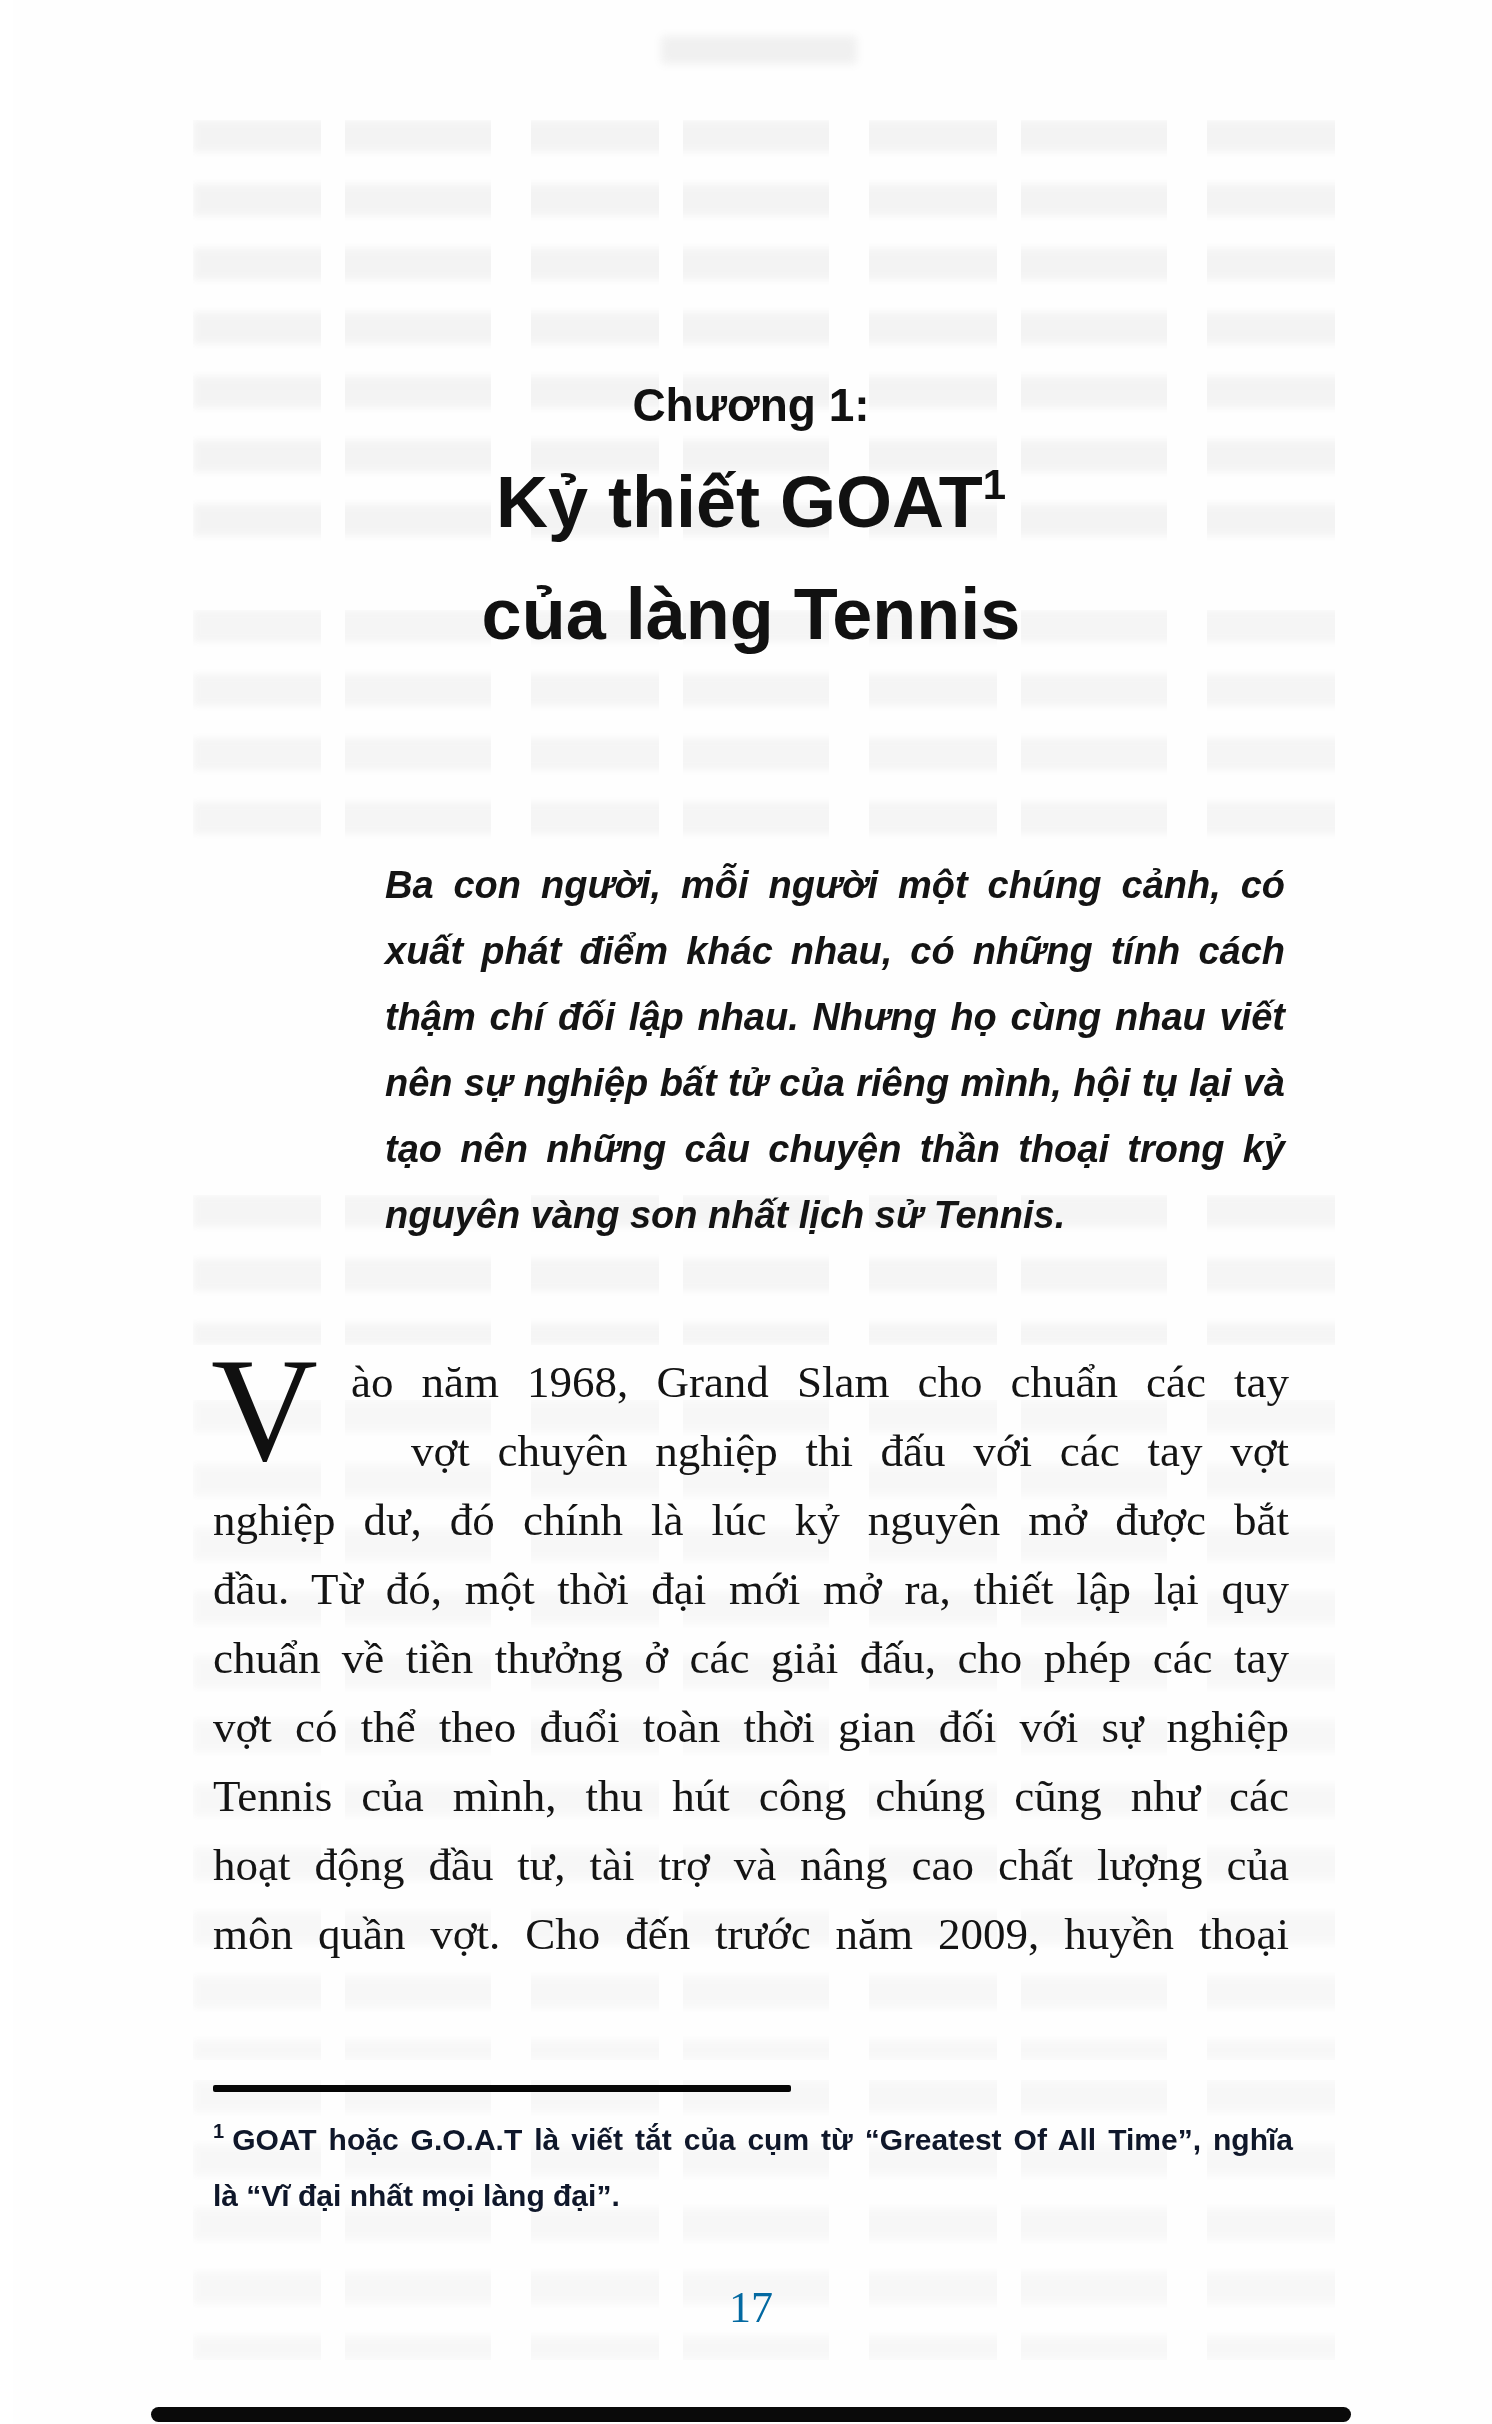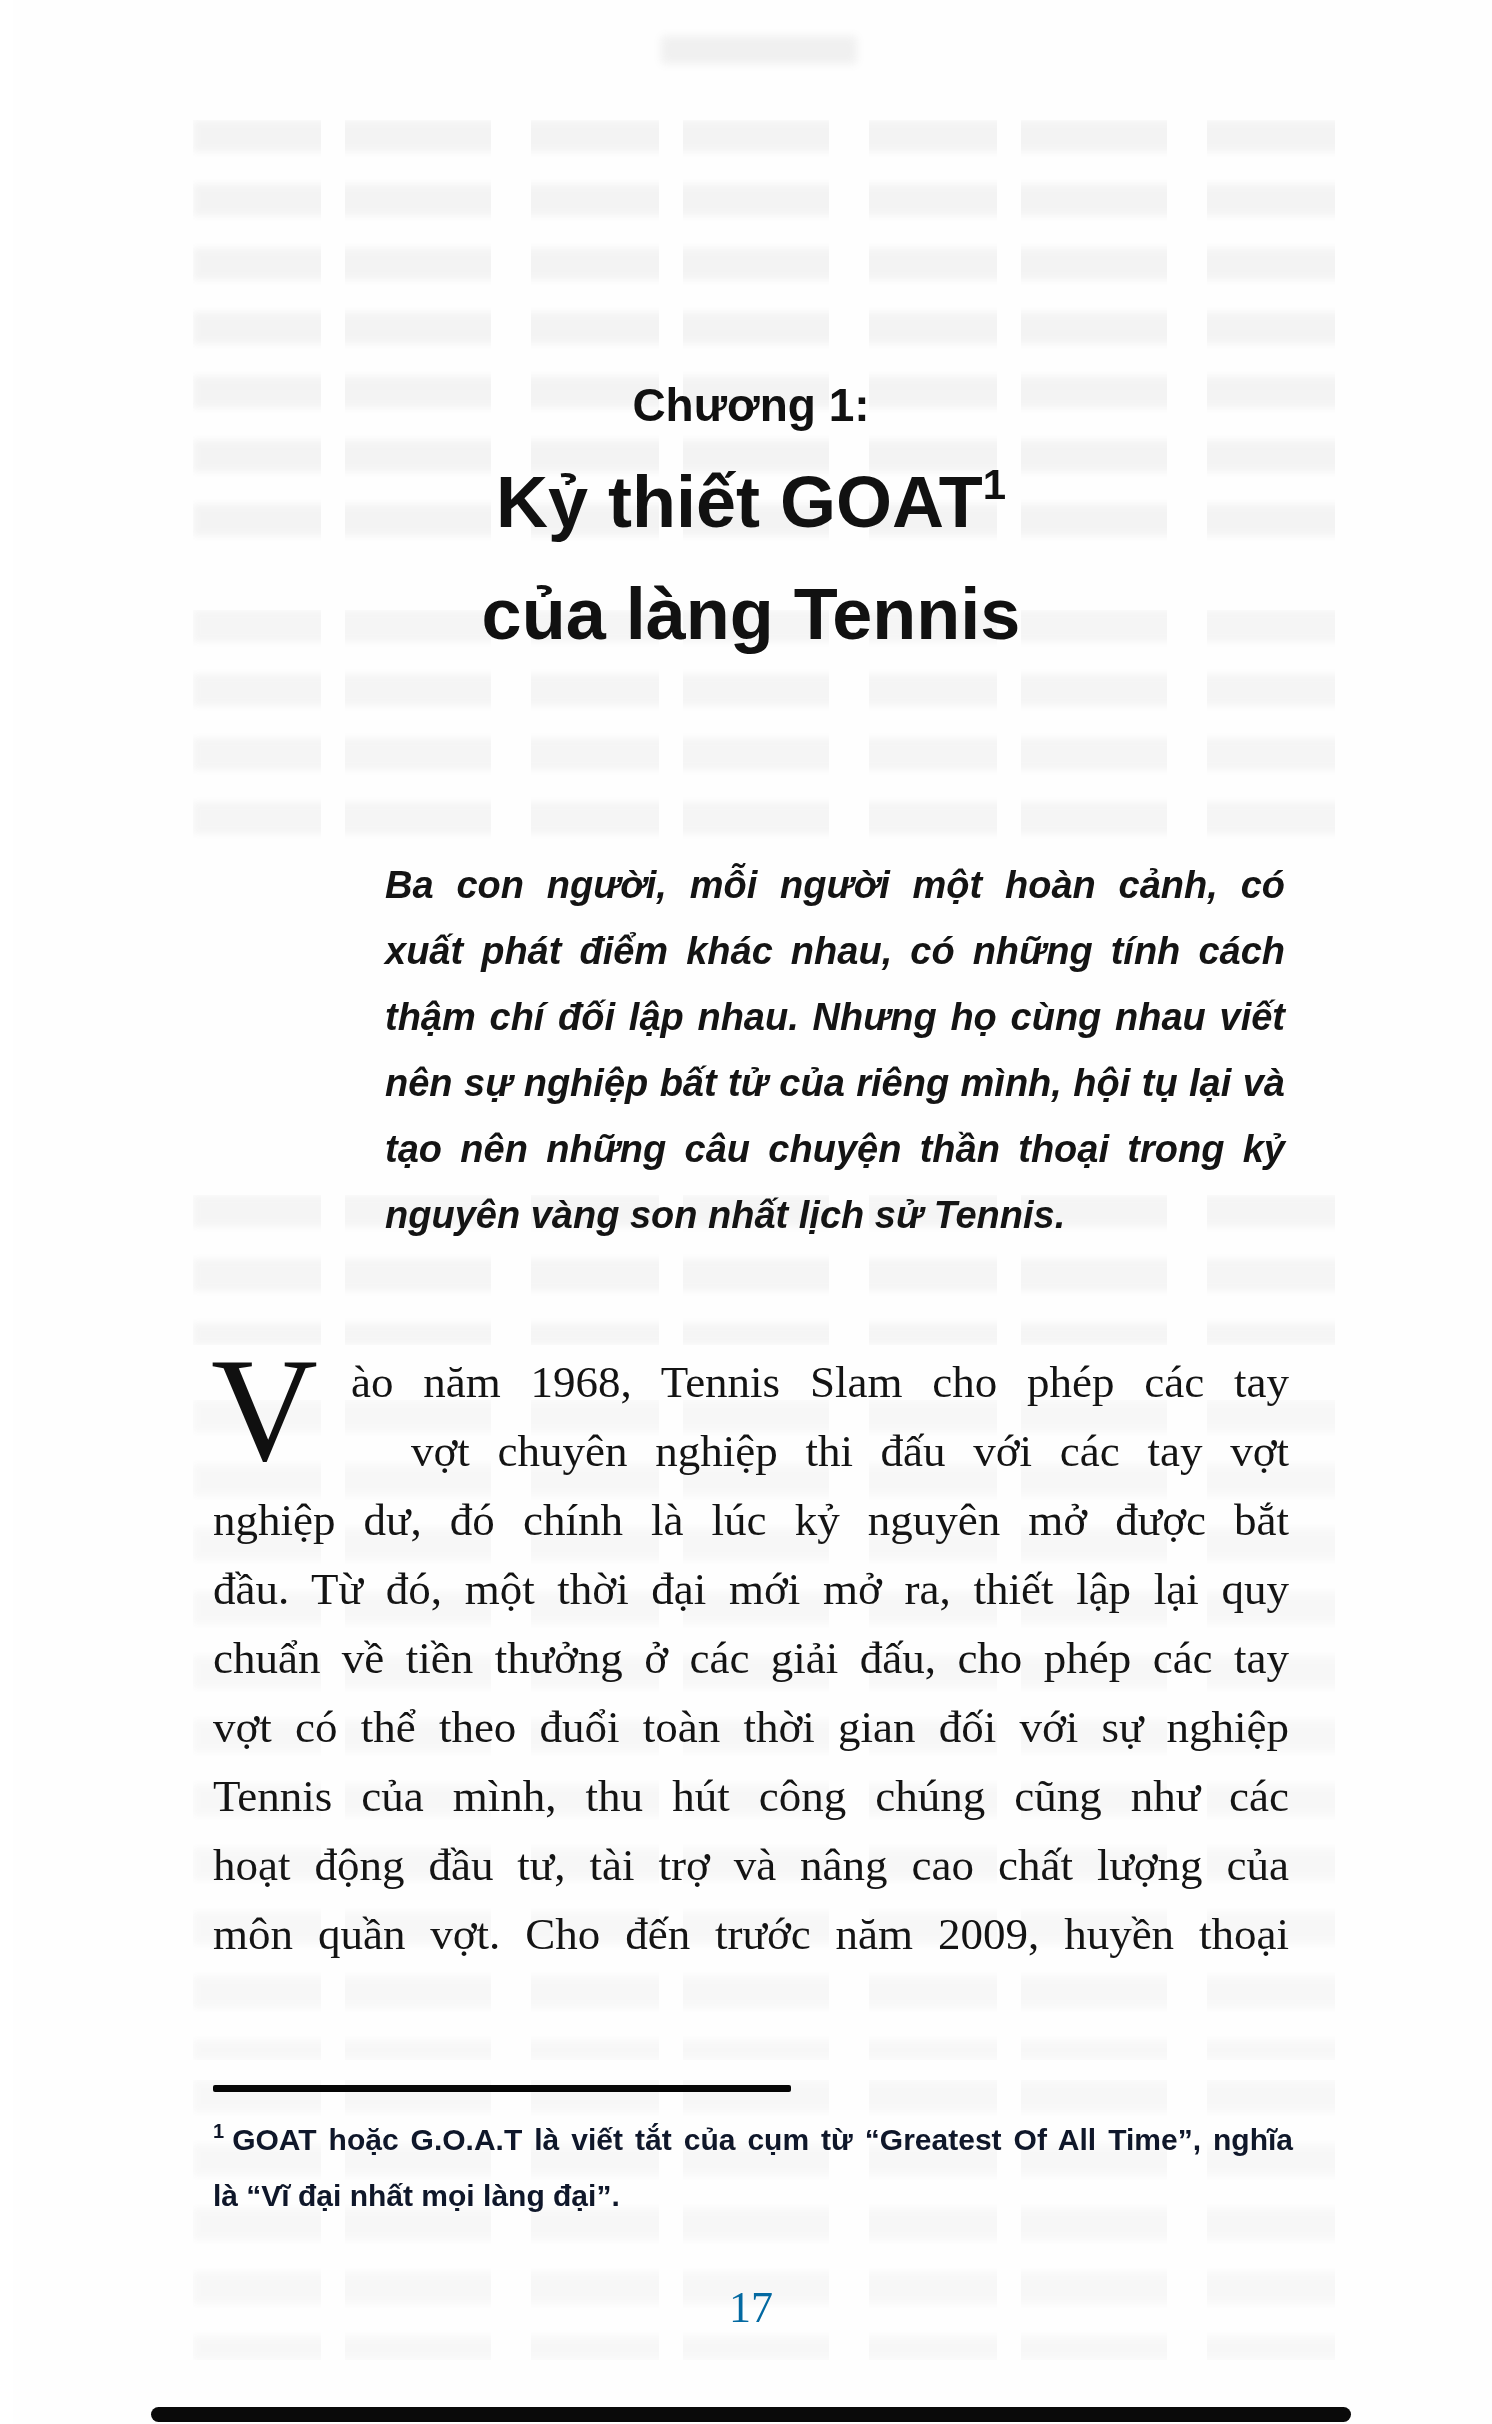--- a/index.html
+++ b/index.html
@@ -165,31 +165,31 @@
   <div class="ghost-band" style="left:180px; top:2080px; width:1160px; height:280px; opacity:0.035;"></div>
 
   <div class="chapter-label">Chương 1:</div>
 
   <h1 class="chapter-title">
     <div><span>Kỷ thiết GOAT</span><sup>1</sup></div>
     <div>của làng Tennis</div>
   </h1>
 
   <div class="epigraph">
-    <div class="epi-line">Ba con người, mỗi người một hoàn cảnh, có</div>
+    <div class="epi-line">Ba con người, mỗi người một chúng cảnh, có</div>
     <div class="epi-line">xuất phát điểm khác nhau, có những tính cách</div>
     <div class="epi-line">thậm chí đối lập nhau. Nhưng họ cùng nhau viết</div>
     <div class="epi-line">nên sự nghiệp bất tử của riêng mình, hội tụ lại và</div>
     <div class="epi-line">tạo nên những câu chuyện thần thoại trong kỷ</div>
     <div class="epi-line last">nguyên vàng son nhất lịch sử Tennis.</div>
   </div>
 
   <div class="body-text">
     <span class="dropcap">V</span>
-    <div class="body-line indent-1">ào năm 1968, Tennis Slam cho phép các tay</div>
+    <div class="body-line indent-1">ào năm 1968, Grand Slam cho chuẩn các tay</div>
     <div class="body-line indent-2">vợt chuyên nghiệp thi đấu với các tay vợt</div>
     <div class="body-line">nghiệp dư, đó chính là lúc kỷ nguyên mở được bắt</div>
     <div class="body-line">đầu. Từ đó, một thời đại mới mở ra, thiết lập lại quy</div>
     <div class="body-line">chuẩn về tiền thưởng ở các giải đấu, cho phép các tay</div>
     <div class="body-line">vợt có thể theo đuổi toàn thời gian đối với sự nghiệp</div>
     <div class="body-line">Tennis của mình, thu hút công chúng cũng như các</div>
     <div class="body-line">hoạt động đầu tư, tài trợ và nâng cao chất lượng của</div>
     <div class="body-line">môn quần vợt. Cho đến trước năm 2009, huyền thoại</div>
   </div>
 

